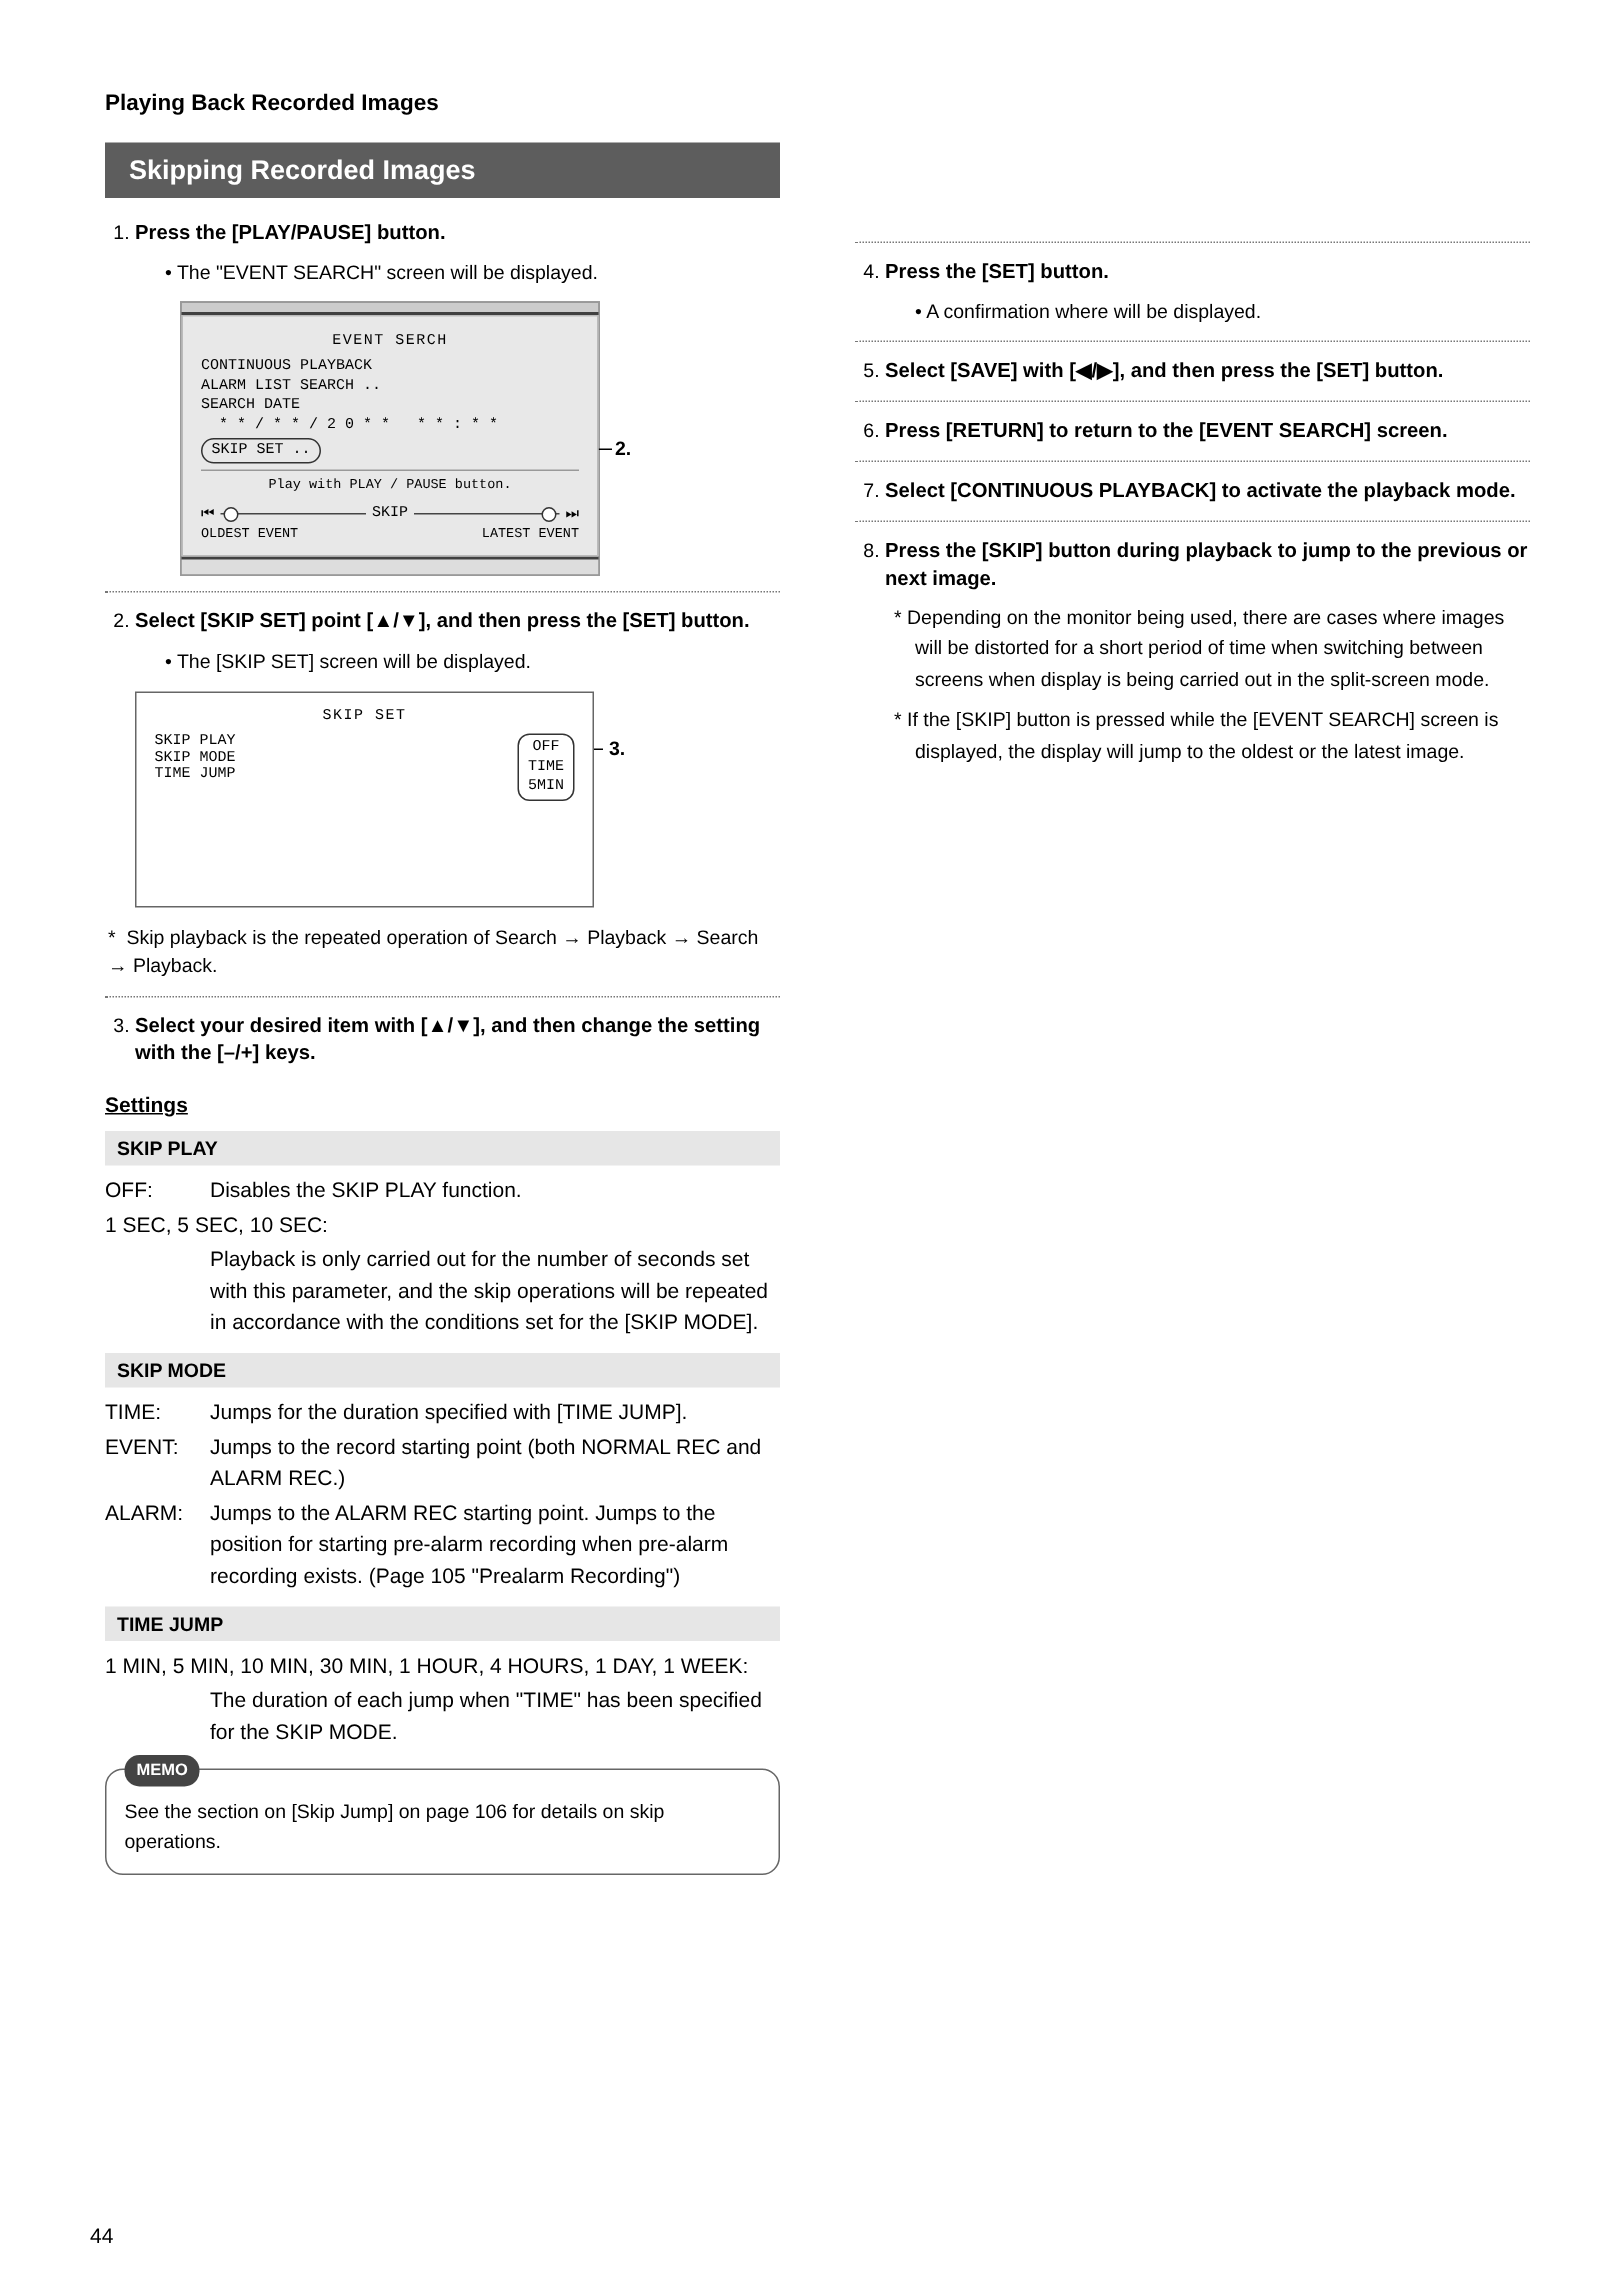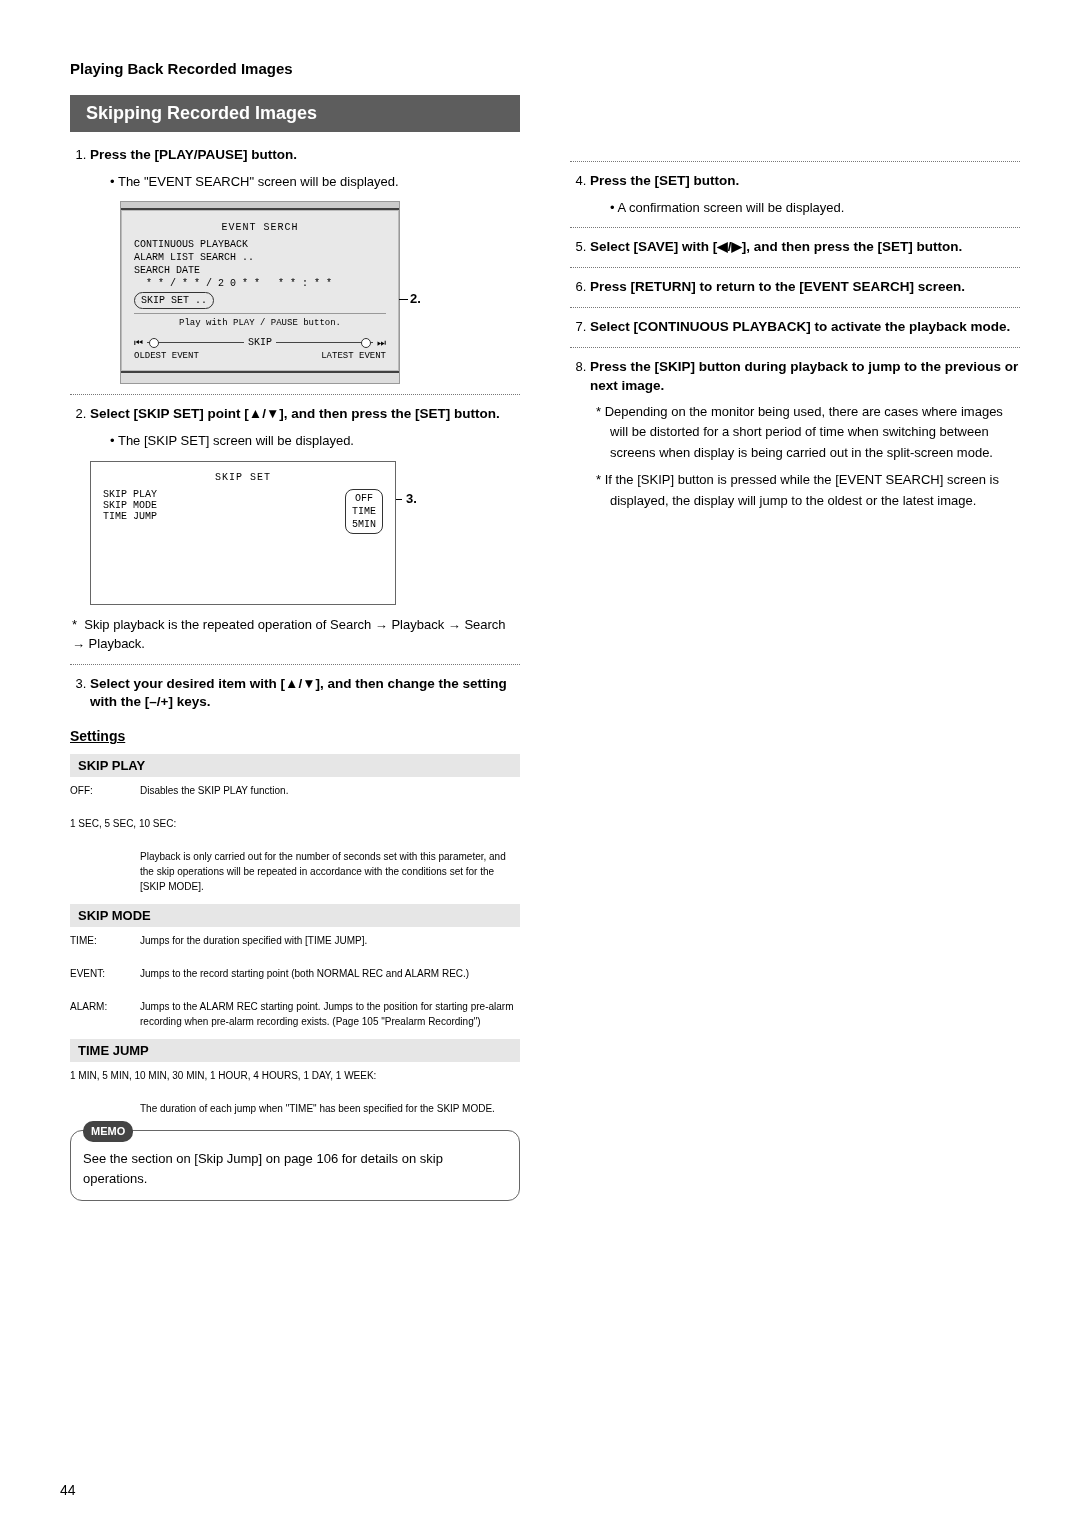--- a/index.html
+++ b/index.html
@@ -109,21 +109,21 @@
   .skipset-vals { border:1px solid #333; border-radius:8px; padding:2px 6px; font-size:10px; text-align:center; line-height:1.3;}
   .note-line { font-size: 13px; line-height:1.5; margin: 6px 0 8px 2px;}
   .settings-u { text-decoration: underline; font-weight: bold; font-size: 14px; margin-top: 6px; display: inline-block;}
   .setting-band {
     background: #e6e6e6;
     font-weight: bold;
     padding: 4px 8px;
     margin: 10px 0 6px 0;
     font-size: 13px;
   }
-  .def-table { display: grid; grid-template-columns: 70px 1fr; row-gap: 18px; font-size: 10px; line-height:1.5;}
+  .def-table { display: grid; grid-template-columns: 70px 1fr; row-gap: 2px; font-size: 14px; line-height:1.5;}
   .def-label { }
   .def-text { }
   .def-full { grid-column: 1 / span 2; }
   .def-indent { padding-left: 70px; }
   .memo-box {
     border: 1px solid #666;
     border-radius: 12px;
     padding: 18px 12px 12px 12px;
     margin-top: 14px;
     position: relative;
@@ -277,21 +277,21 @@
 
     </div>
 
     <div class="col right-steps">
       <div style="height:56px;"></div>
       <hr class="dotted-rule">
       <ol class="steps" start="4">
         <li class="step-block">
           <div class="step-text">Press the [SET] button.</div>
           <ul class="bullets">
-            <li>A confirmation screen will be displayed.</li>
+            <li>A confirmation where will be displayed.</li>
           </ul>
         </li>
       </ol>
       <hr class="dotted-rule">
       <ol class="steps" start="5">
         <li class="step-block">
           <div class="step-text">Select [SAVE] with [◀/▶], and then press the [SET] button.</div>
         </li>
       </ol>
       <hr class="dotted-rule">

